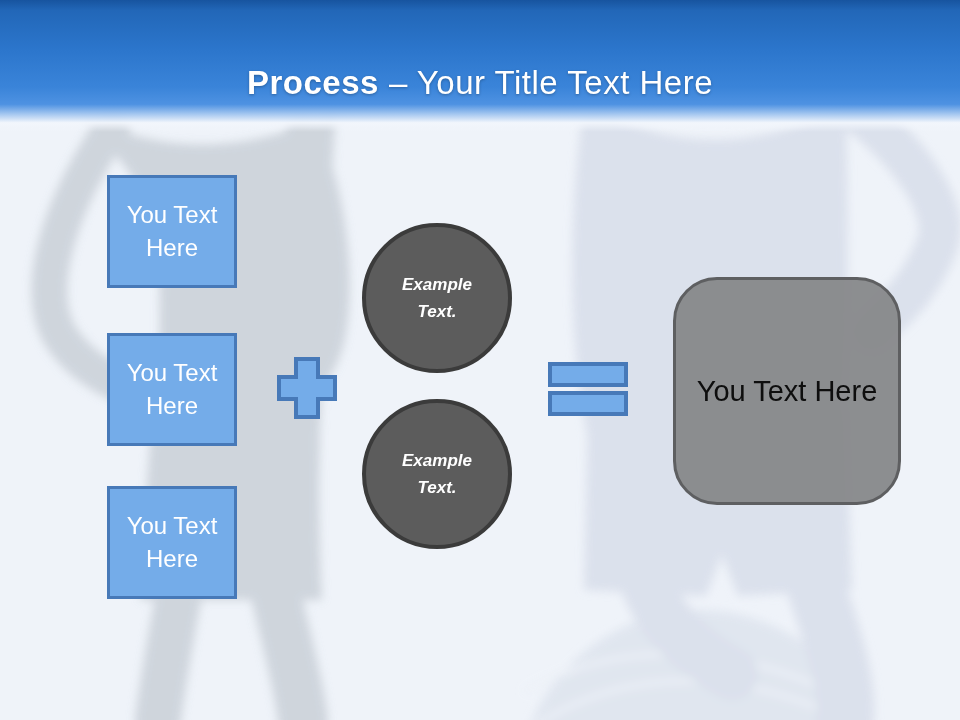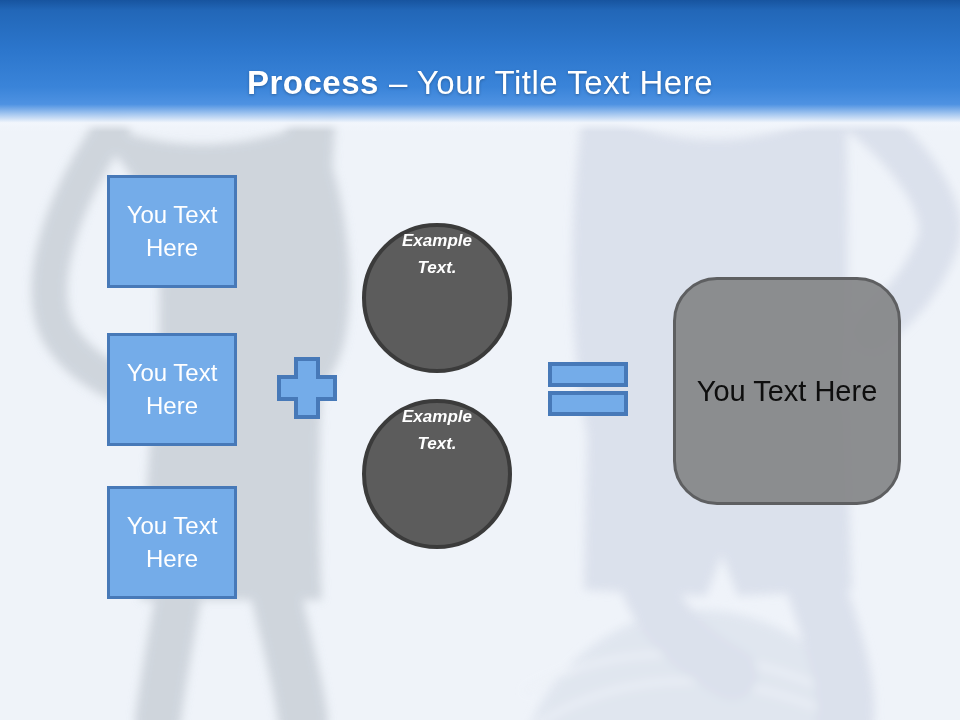--- a/index.html
+++ b/index.html
@@ -39,21 +39,21 @@
   }
   .sq .txt{width:112px;}
   .sq1{top:175px;} .sq2{top:333px;} .sq3{top:486px;}
   
   .plus-wrap{position:absolute;left:276px;top:356px;width:62px;height:64px;}
   .equals-wrap{position:absolute;left:548px;top:362px;width:80px;height:54px;}
   
   .circ{
     position:absolute;left:362px;width:150px;height:150px;box-sizing:border-box;
     background:#5C5C5C;border:4px solid #3B3B3B;border-radius:50%;
-    display:flex;align-items:flex-start;justify-content:center;text-align:center;
+    display:flex;align-items:center;justify-content:center;text-align:center;
     color:#ffffff;font-weight:bold;font-style:italic;font-size:17px;line-height:1.6;
   }
   .circ .txt{width:92px;}
   .circ1{top:223px;} .circ2{top:399px;}
   
   .result{
     position:absolute;left:673px;top:277px;width:228px;height:228px;box-sizing:border-box;
     background:rgba(134,135,137,0.94);border:3px solid #5E5F61;border-radius:44px;
     display:flex;align-items:center;justify-content:center;text-align:center;
     color:#0e0e0e;font-size:29px;

